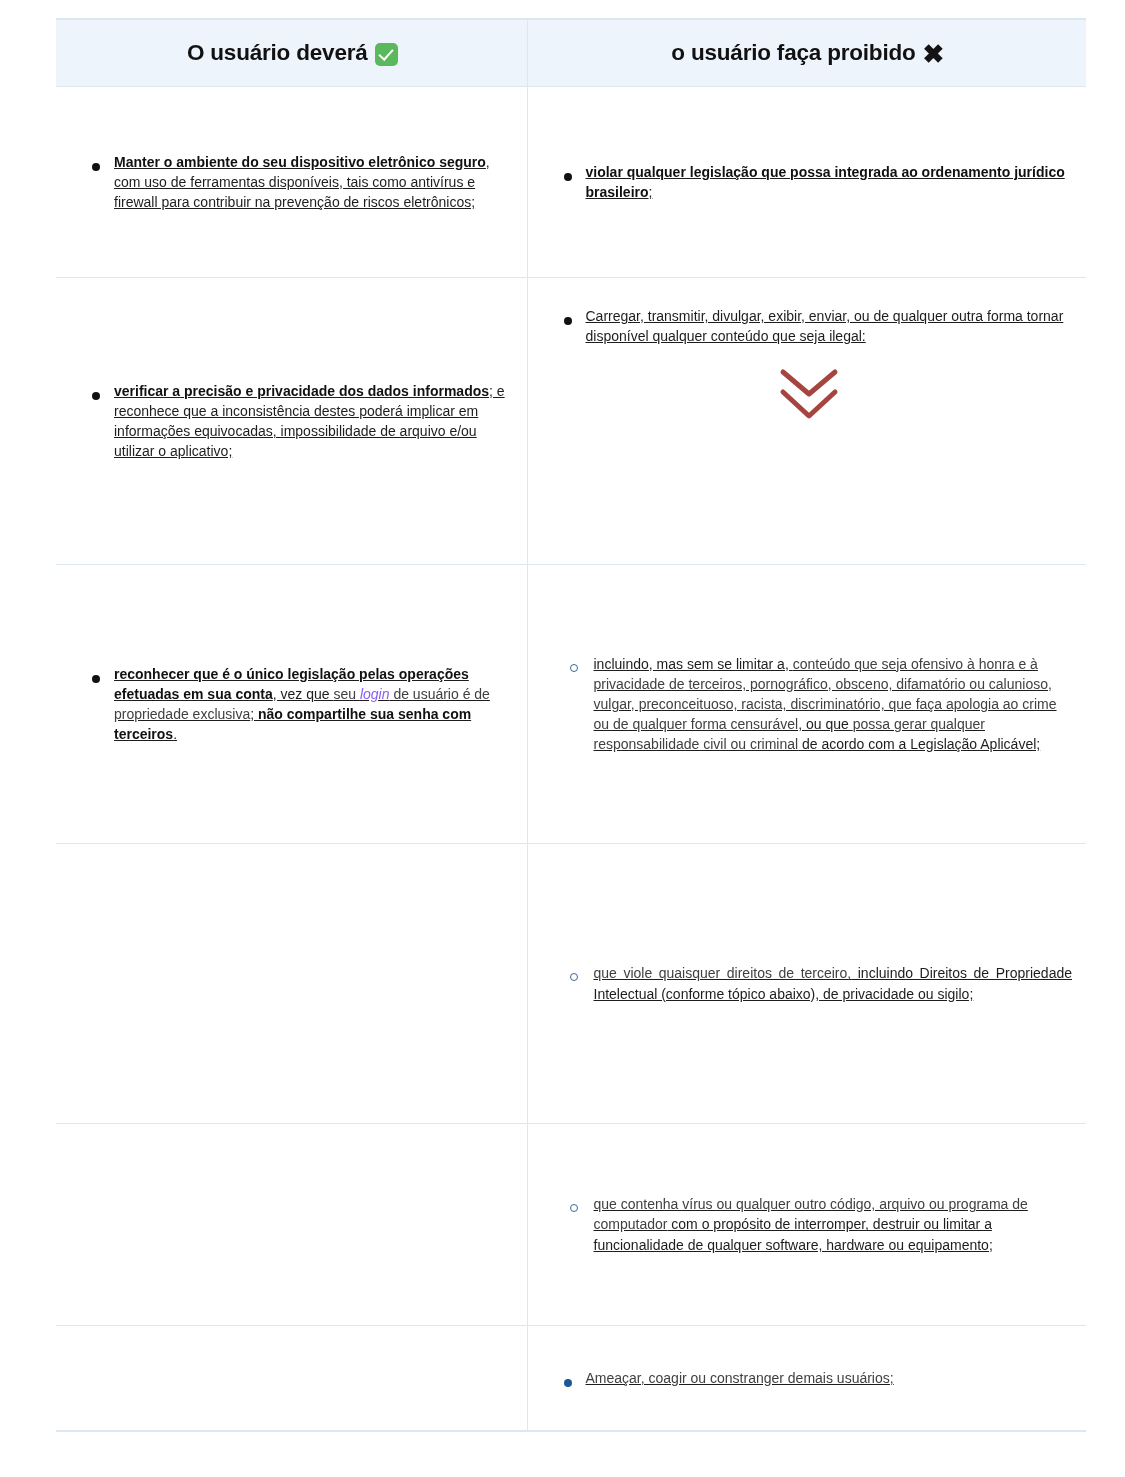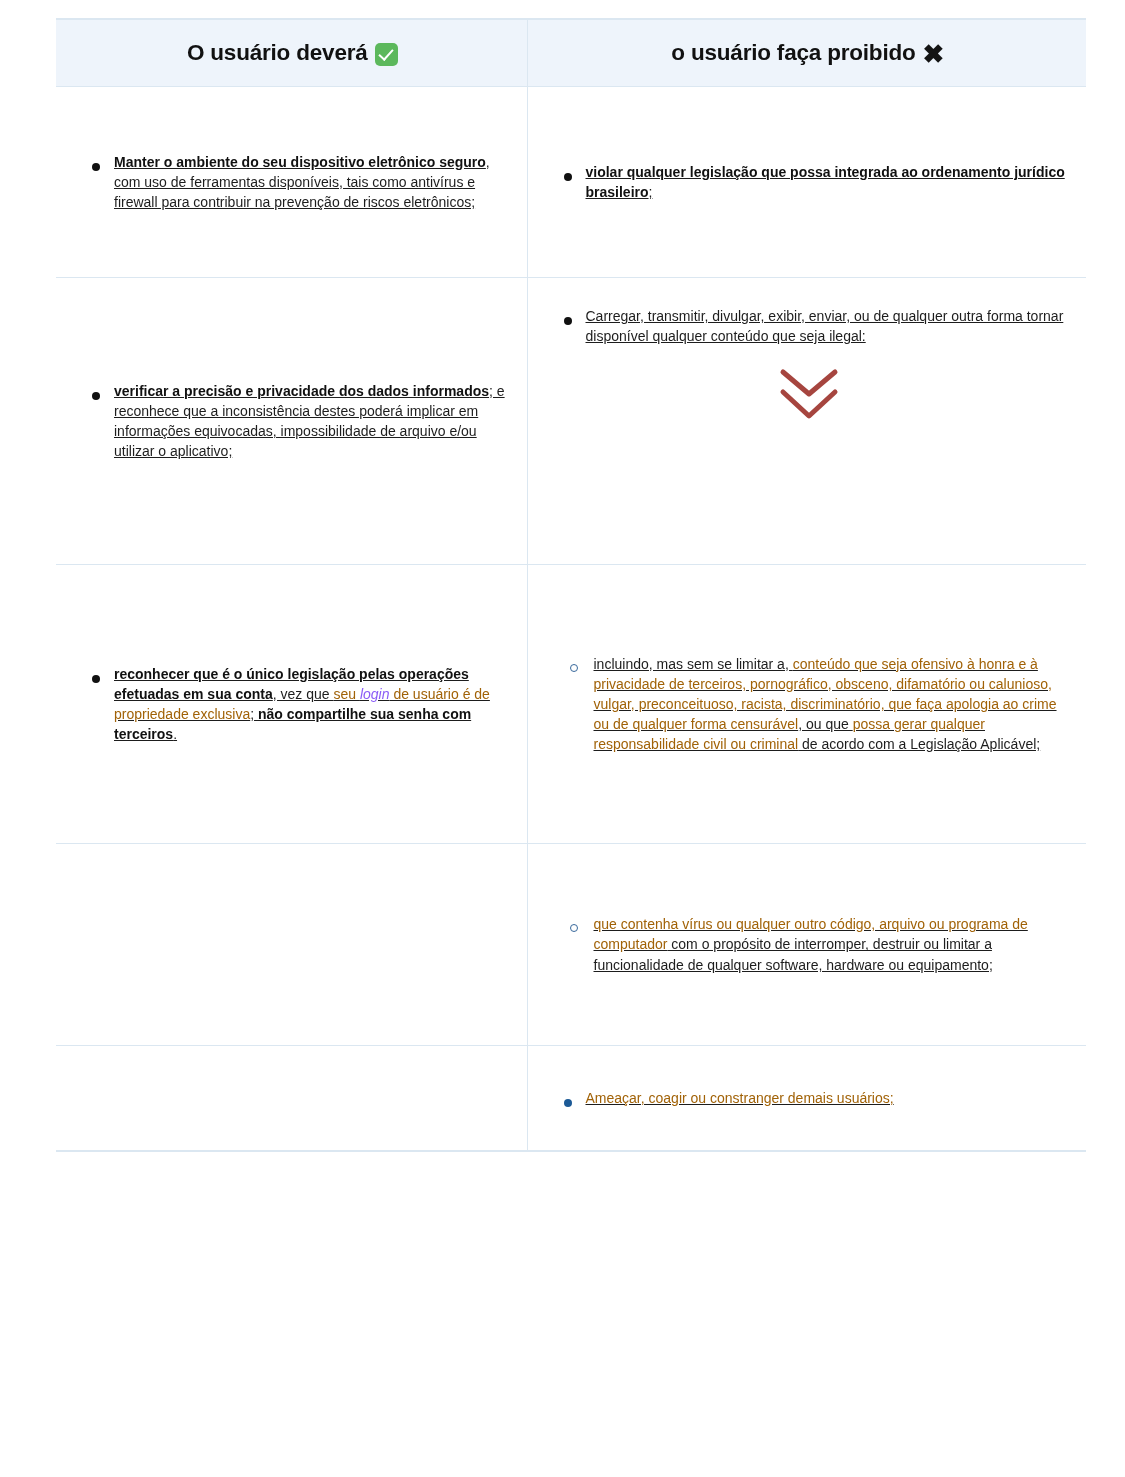--- a/index.html
+++ b/index.html
@@ -140,21 +140,21 @@
     top: 10px;
     width: 8px;
     height: 8px;
     border-radius: 50%;
     border: 1.6px solid #39699c;
     background: transparent;
     box-sizing: border-box;
   }
 
   b, strong { font-weight: bold; color: #111; }
-  .lnk  { color: #a16207; }
+  .lnk  { color: #404040; }
   .lnk-i { color: #8b5cf6; font-style: italic; }
   .justify { text-align: justify; }
 
   
   .chev-wrap {
     display: flex;
     justify-content: center;
     padding: 20px 0 6px 0;
   }
 </style>
@@ -237,20 +237,30 @@
         </td>
         <td class="col-right" style="height:238px">
           <ul class="h">
             <li>
               <span>incluindo, mas sem se limitar a, </span><span class="lnk">conteúdo que seja ofensivo à honra e à privacidade de terceiros, pornográfico, obsceno, difamatório ou calunioso, vulgar, preconceituoso, racista, discriminatório, que faça apologia ao crime ou de qualquer forma censurável</span><span>, ou que </span><span class="lnk">possa gerar qualquer responsabilidade civil ou criminal</span><span> de acordo com a Legislação Aplicável;</span>
             </li>
           </ul>
         </td>
       </tr>
 
+      <tr>
+        <td class="col-left" style="height:239px"></td>
+        <td class="col-right" style="height:239px">
+          <ul class="h">
+            <li class="justify">
+              <span class="lnk">que viole quaisquer direitos de terceiro,</span><span> incluindo Direitos de Propriedade Intelectual (conforme tópico abaixo), de privacidade ou sigilo;</span>
+            </li>
+          </ul>
+        </td>
+      </tr>
 
       <tr>
         <td class="col-left" style="height:161px"></td>
         <td class="col-right" style="height:161px">
           <ul class="h">
             <li>
               <span class="lnk">que contenha vírus ou qualquer outro código, arquivo ou programa de computador</span><span> com o propósito de interromper, destruir ou limitar a funcionalidade de qualquer software, hardware ou equipamento;</span>
             </li>
           </ul>
         </td>

